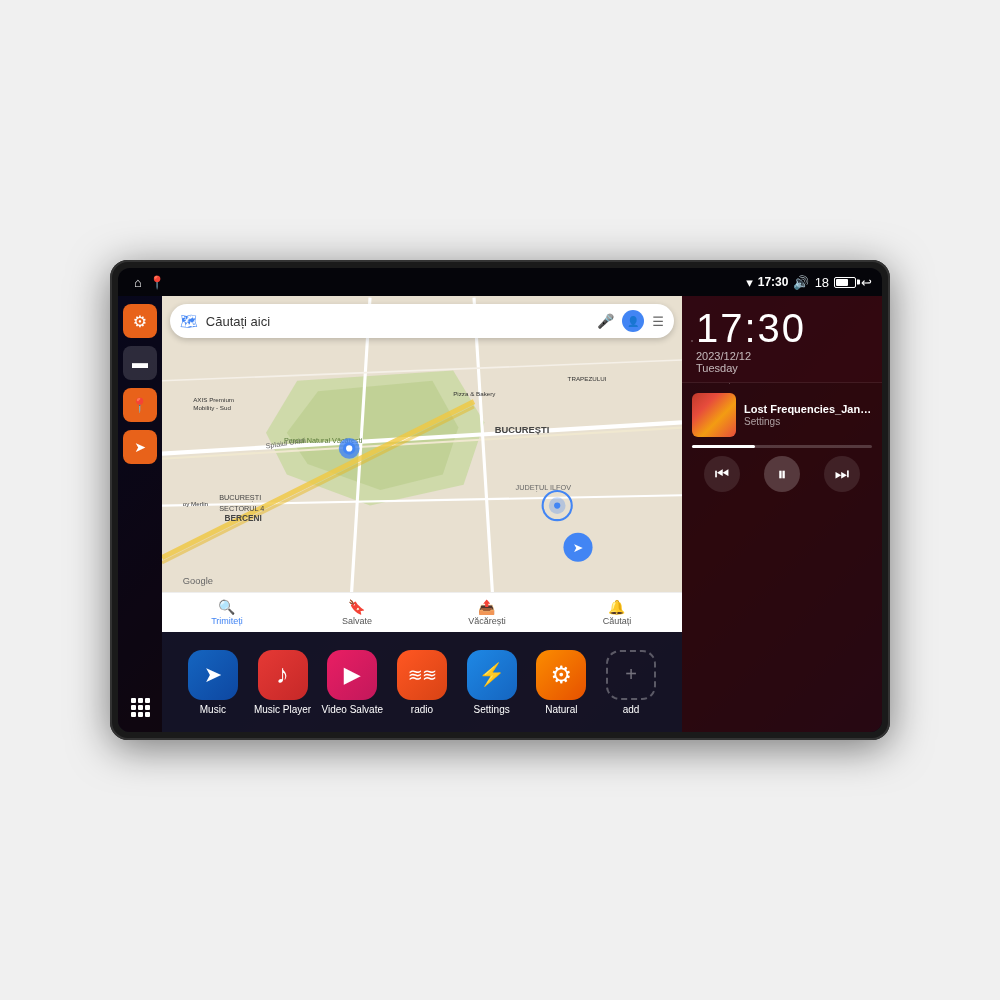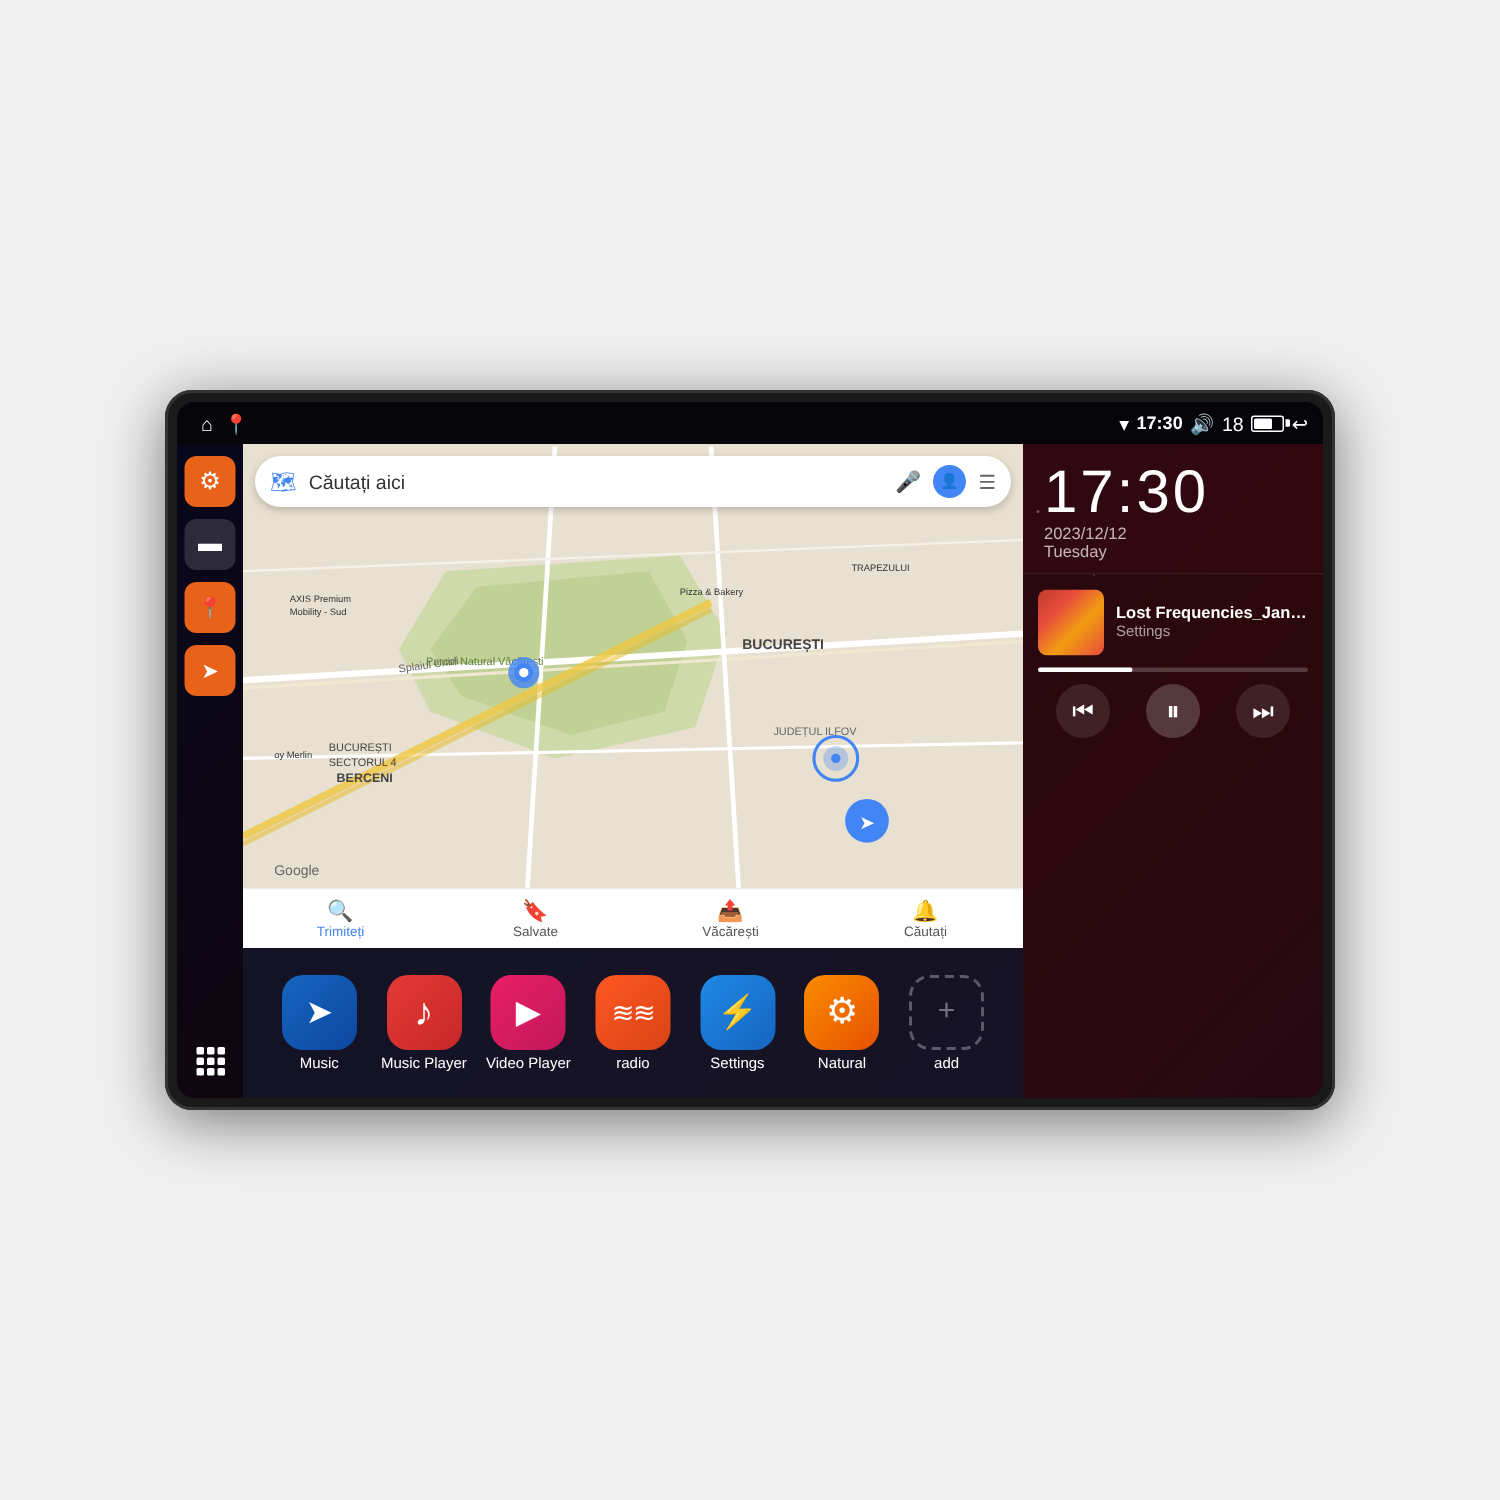--- a/index.html
+++ b/index.html
@@ -492,21 +492,21 @@
           <div class="app-item">
             <div class="app-icon blue-dark" style="font-size:22px;">➤</div>
             <span class="app-label">Music</span>
           </div>
           <div class="app-item">
             <div class="app-icon red" style="font-size:26px;">♪</div>
             <span class="app-label">Music Player</span>
           </div>
           <div class="app-item">
             <div class="app-icon pink" style="font-size:22px;">▶</div>
-            <span class="app-label">Video Player</span>
+            <span class="app-label">Video Salvate</span>
           </div>
           <div class="app-item">
             <div class="app-icon orange-red" style="font-size:18px; letter-spacing:-1px;">≋≋</div>
             <span class="app-label">radio</span>
           </div>
           <div class="app-item">
             <div class="app-icon blue" style="font-size:22px; font-weight:bold;">⚡</div>
             <span class="app-label">Settings</span>
           </div>
           <div class="app-item">

